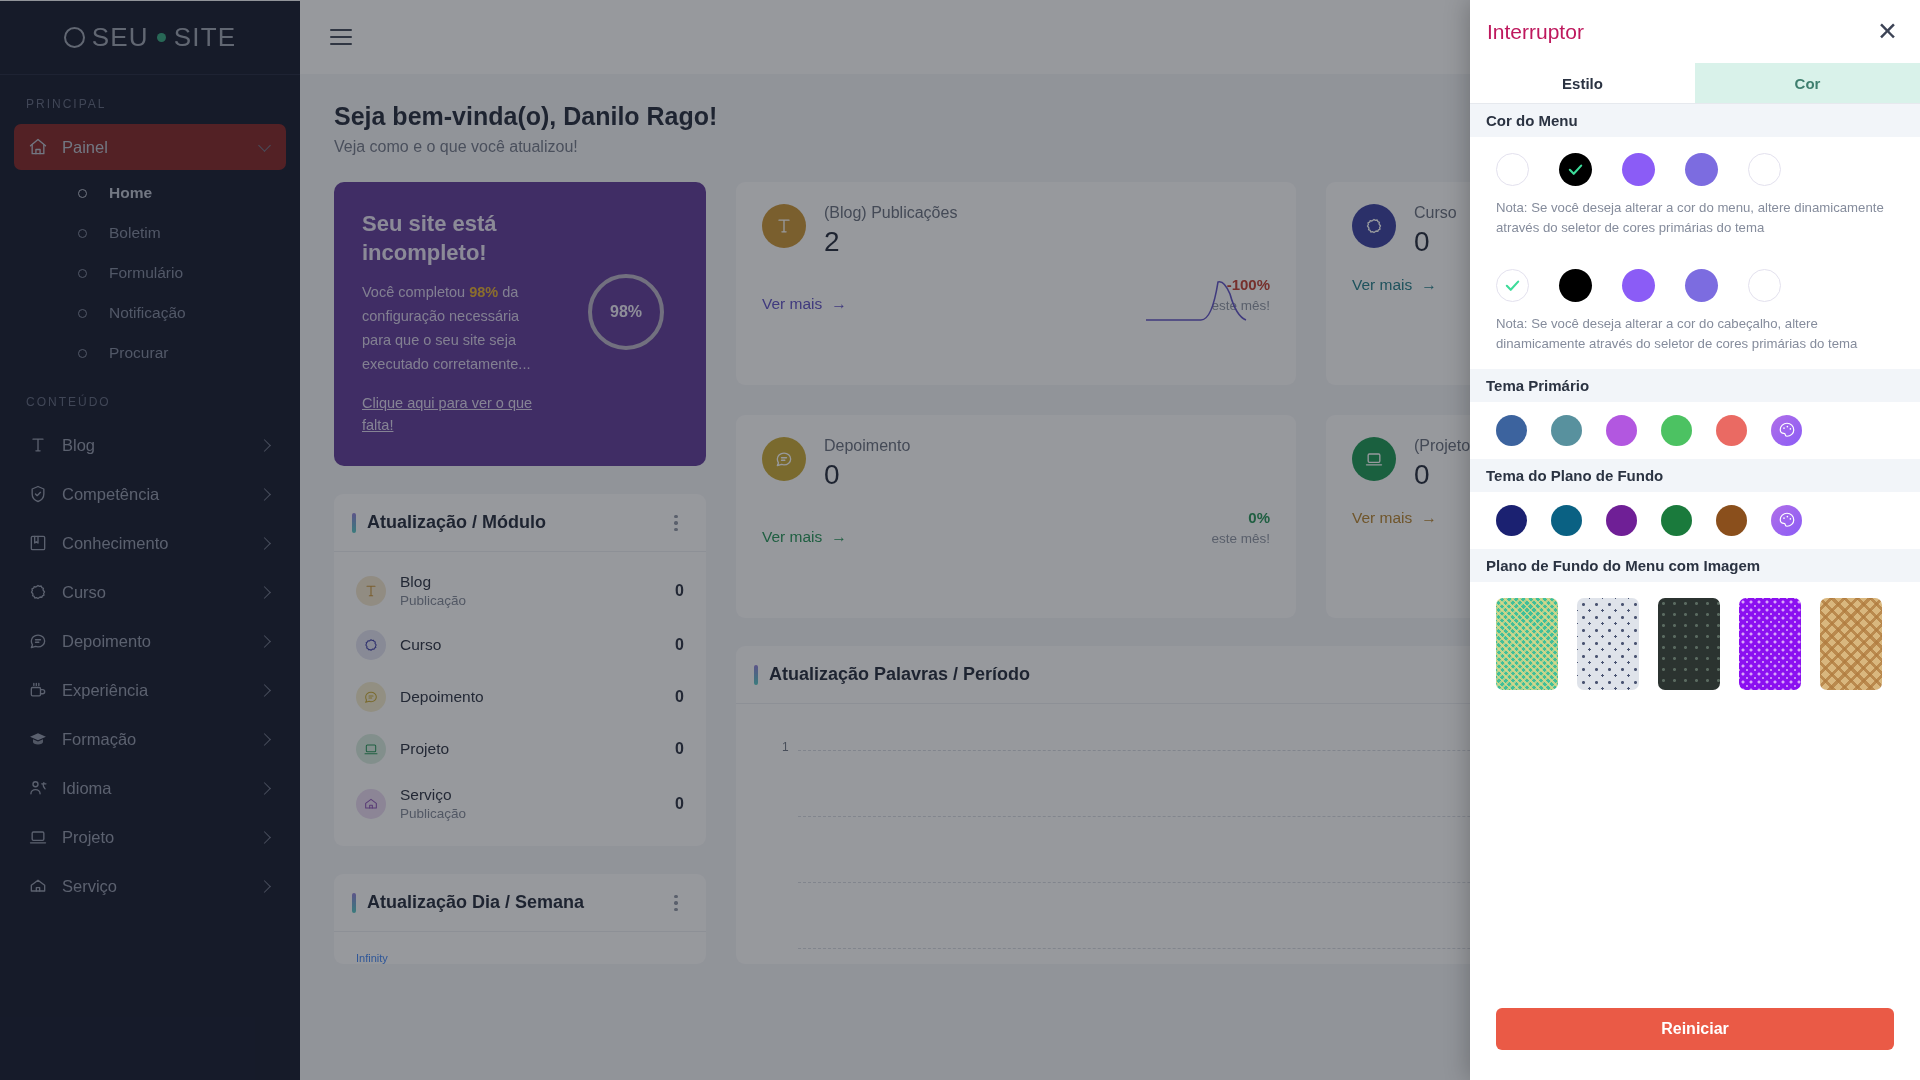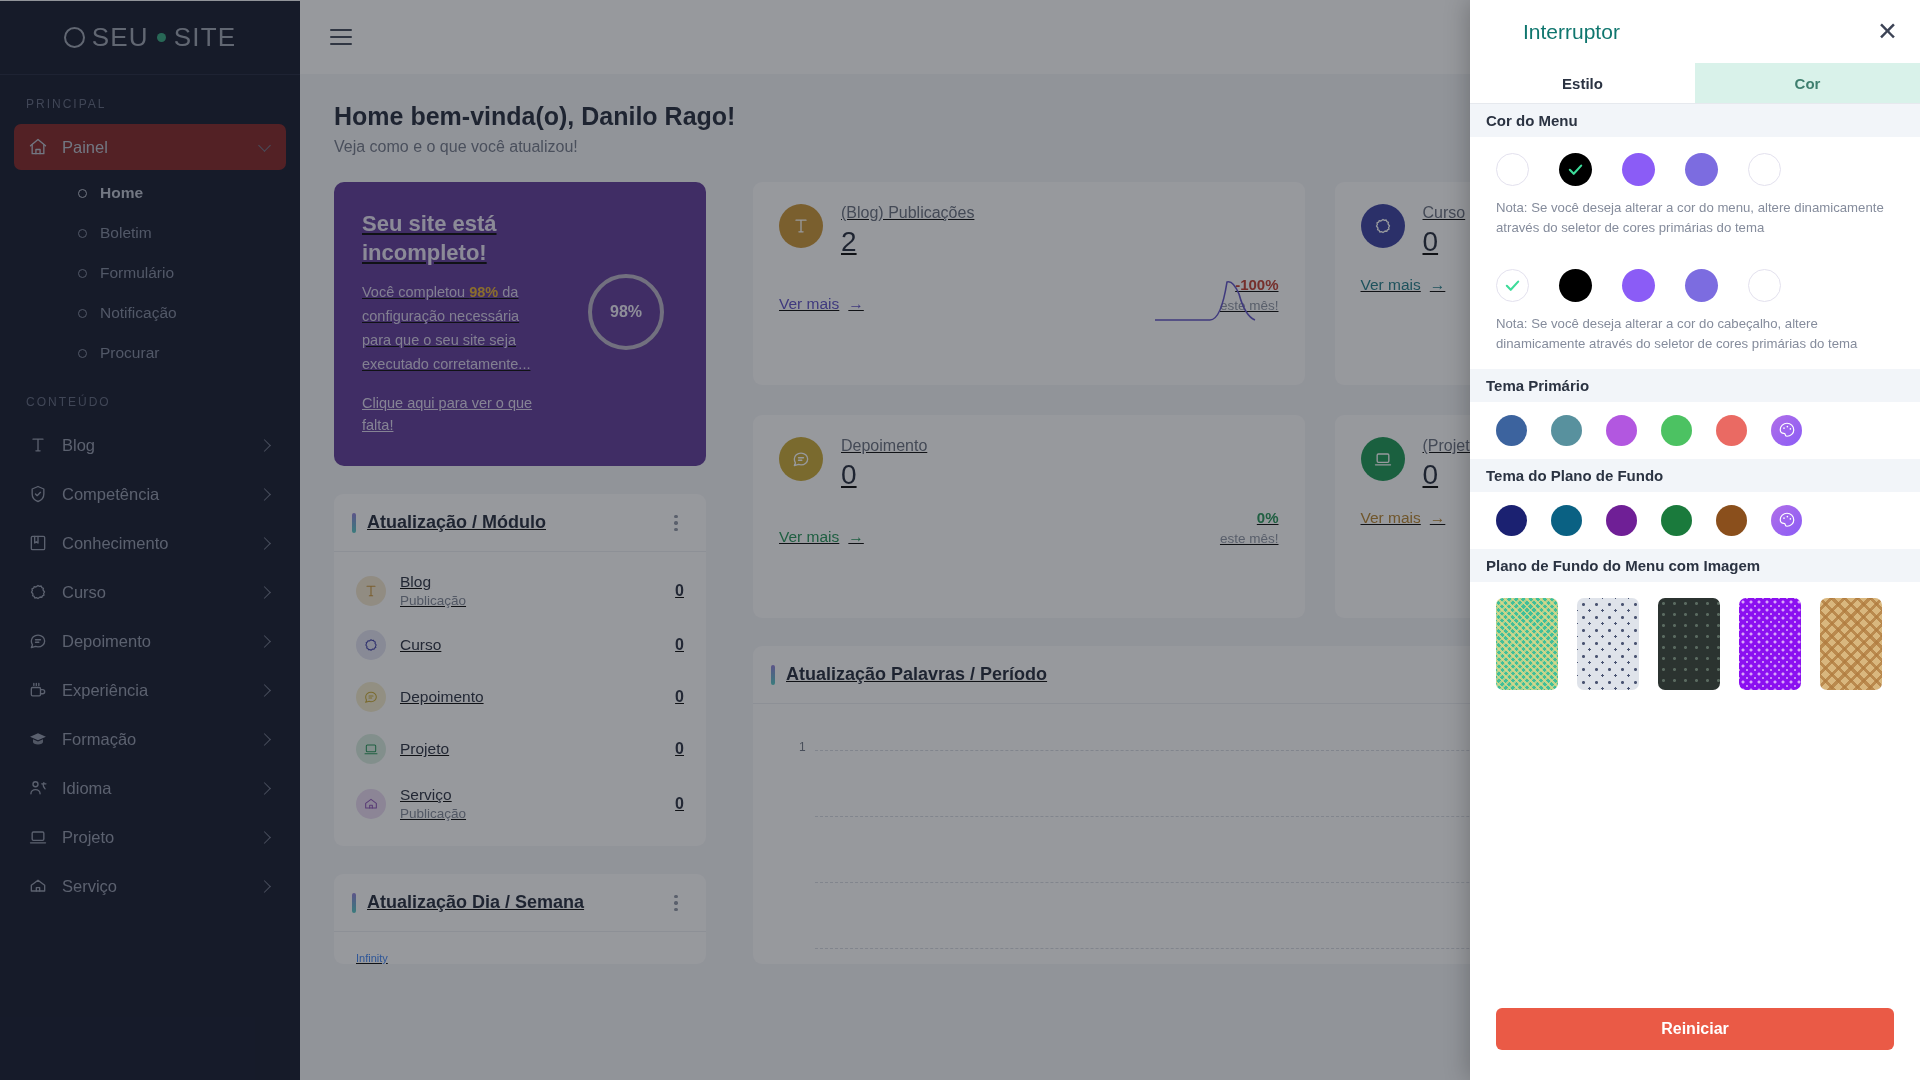--- a/index.html
+++ b/index.html
@@ -53,21 +53,21 @@
     flex: 0 0 26px;
   }
   .side-item .si-label { flex: 1; margin-left: 8px; }
   .chev {
     width: 9px; height: 9px; border-right: 1.8px solid #6b7286;
     border-bottom: 1.8px solid #6b7286; transform: rotate(-45deg);
     margin-right: 3px;
   }
   .chev.down { transform: rotate(45deg); margin-bottom:4px; }
   .sub-item {
-    display: flex; align-items: center; gap: 13px;
+    display: flex; align-items: center; gap: 22px;
     height: 40px; padding-left: 78px;
     color: #7c8499; font-size: 15.5px; cursor: pointer;
   }
   .sub-item.active { color: #b9bfcc; font-weight: 600; }
   .sub-dot {
     width: 9px; height: 9px; border-radius: 50%;
     border: 1.6px solid currentColor;
   }
   svg.ic { width: 20px; height: 20px; stroke: currentColor; fill: none;
            stroke-width: 1.6; stroke-linecap: round; stroke-linejoin: round; }
@@ -83,21 +83,21 @@
     padding-left: 30px; background: #fff;
   }
   .hamb { width: 22px; cursor: pointer; }
   .hamb span { display:block; height:2.2px; background:#3d4455; margin:5px 0; border-radius:2px; }
   .hamb span:nth-child(2){ width: 22px; }
 
   #content { padding: 28px 34px 0 34px; }
   #welcome-title { font-size: 25px; color:#1b2233; font-weight: 600; }
   #welcome-sub { font-size: 16px; color:#6e7585; margin-top: 7px; }
 
-  .grid { display:flex; gap: 47px; margin-top: 26px; align-items:flex-end;text-decoration:underline; }
+  .grid { display:flex; gap: 30px; margin-top: 26px; align-items:flex-end; }
   .col-a { width: 372px; flex: 0 0 372px; }
   .col-b { flex: 1; }
 
   
   .promo {
     background: #5b3496; border-radius: 10px;
     padding: 28px 28px 30px 28px; color: #fff;
     display: flex; gap: 10px; position: relative; min-height: 262px;
   }
   .promo-l { width: 190px; }
@@ -164,21 +164,21 @@
   }
   #switcher {
     position:absolute; right:0; top:0; width:450px; height:1080px;
     background:#fff; z-index: 11; display:flex; flex-direction:column;
     box-shadow: -3px 0 22px rgba(0,0,0,.22);
   }
   #sw-head {
     height: 63px; display:flex; align-items:center; justify-content:space-between;
     padding: 0 22px 0 17px; flex:0 0 63px;
   }
-  #sw-title { font-size: 21px; color:#0f766e;margin-left:36px; }
+  #sw-title { font-size: 21px; color:#be185d; }
   .xbtn { font-size: 25px; color:#3c4355; cursor:pointer; line-height:1; }
   #sw-tabs { display:flex; flex:0 0 40px; border-bottom:1px solid #e6e9ee; }
   .sw-tab {
     flex:1; display:flex; align-items:center; justify-content:center;
     font-size:15px; font-weight:600; cursor:pointer; height:40px;
   }
   .sw-tab.sel { background:#fff; color:#2b3342; }
   .sw-tab.alt { background:#d9f2ea; color:#3f7f6f; }
   #sw-body { flex:1; overflow:hidden; }
   .sec-hd {
@@ -368,21 +368,21 @@
 <div id="main">
   <div id="topbar">
     <div class="hamb">
         <span></span>
         <span></span>
         <span></span>
       </div>
   </div>
 
   <div id="content">
-    <div id="welcome-title">Home bem-vinda(o), Danilo Rago!</div>
+    <div id="welcome-title">Seja bem-vinda(o), Danilo Rago!</div>
     <div id="welcome-sub">Veja como e o que você atualizou!</div>
 
     <div class="grid">
 
       <div class="col-a">
         <div class="promo">
           <div class="promo-l">
             <div class="promo-h">Seu site está incompleto!</div>
             <div class="promo-p">
               <span>Você completou </span><b>98%</b><span> da configuração necessária para que o seu site seja executado corretamente...</span>

